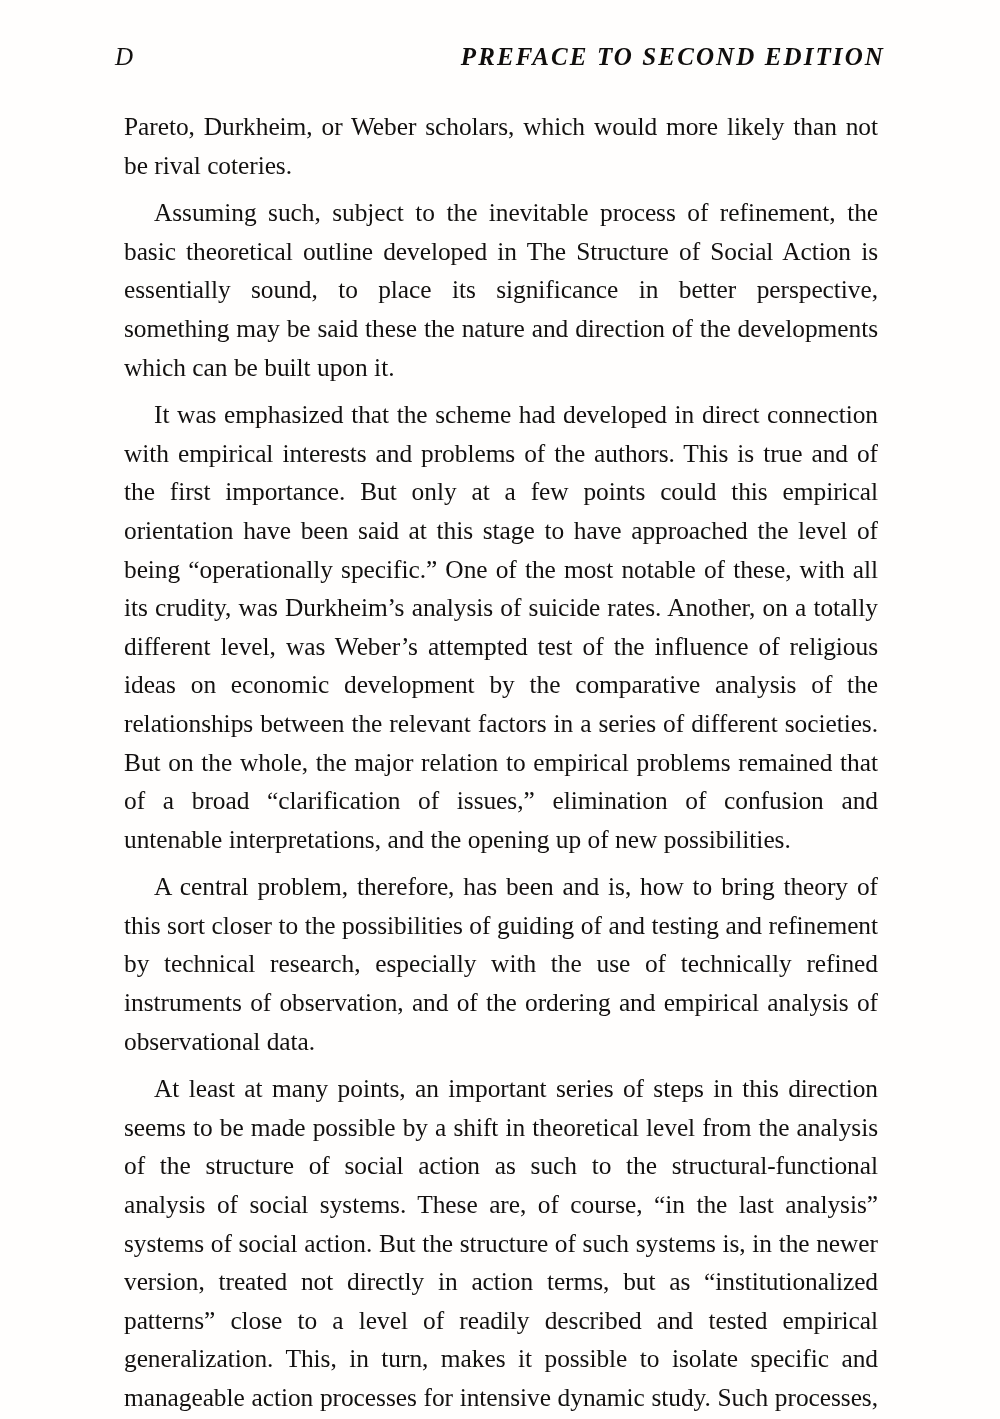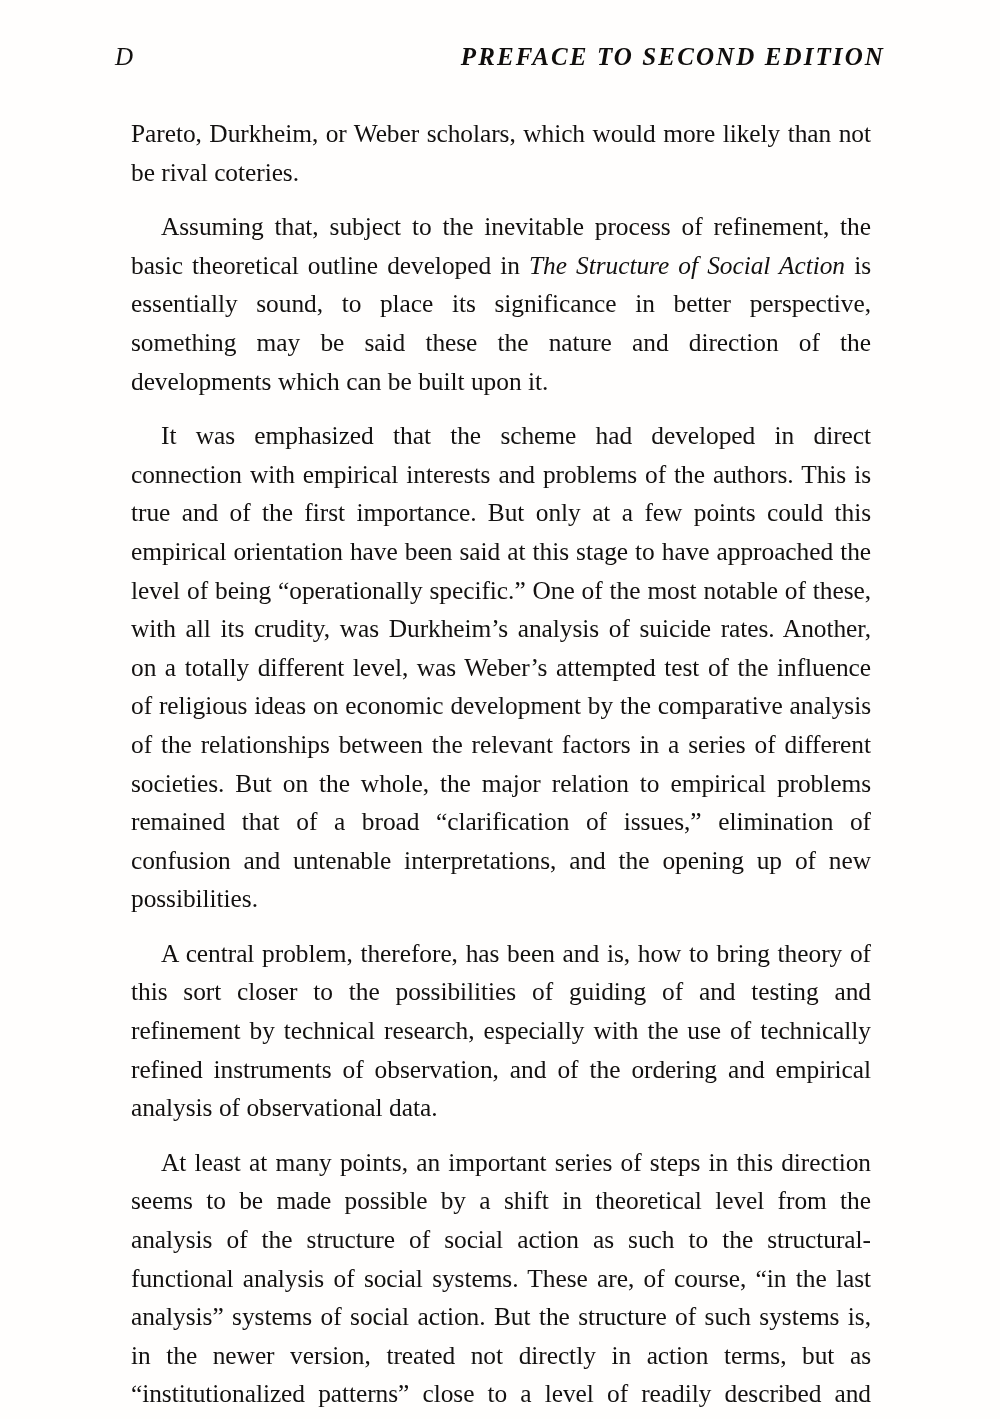--- a/index.html
+++ b/index.html
@@ -63,39 +63,38 @@
 
   
   .text-column {
     position: absolute;
     left: 115px;
     top: 98px;
     width: 772px;
   }
 
   p.para {
-    margin: 16px;
+    margin: 9px;
     padding: 0;
     text-align: justify;
     text-align-last: left;
     text-indent: 30px;
     font-size: 25.4px;
     line-height: 38.6px;
     letter-spacing: -0.05px;
     word-spacing: 0.2px;
     color: #131110;
     hyphens: manual;
   }
 
   p.para.first {
     text-indent: 0;
   }
 
   .bookttl {
-    font-style: italic;
   }
 
   
   .text-column,
   .running-head {
     -webkit-font-smoothing: antialiased;
     text-rendering: optimizeLegibility;
   }
 </style>
 </head>
@@ -105,21 +104,21 @@
 
   <div class="running-head">
     <span class="folio">D</span>
     <div class="head-title">PREFACE TO SECOND EDITION</div>
   </div>
 
   <div class="text-column">
 
     <p class="para first">Pareto, Durkheim, or Weber scholars, which would more likely than not be rival coteries.</p>
 
-    <p class="para"><span>Assuming that, subject to the inevitable process of refinement, the basic theoretical outline developed in </span><span class="bookttl">The Structure of Social Action</span><span> is essentially sound, to place its significance in better perspective, something may be said these the nature and direction of the developments which can be built upon it.</span></p>
+    <p class="para"><span>Assuming such, subject to the inevitable process of refinement, the basic theoretical outline developed in </span><span class="bookttl">The Structure of Social Action</span><span> is essentially sound, to place its significance in better perspective, something may be said these the nature and direction of the developments which can be built upon it.</span></p>
 
     <p class="para">It was emphasized that the scheme had developed in direct connection with empirical interests and problems of the authors. This is true and of the first importance. But only at a few points could this empirical orientation have been said at this stage to have approached the level of being “operationally specific.” One of the most notable of these, with all its crudity, was Durkheim’s analysis of suicide rates. Another, on a totally different level, was Weber’s attempted test of the influence of religious ideas on economic development by the comparative analysis of the relationships between the relevant factors in a series of different societies. But on the whole, the major relation to empirical problems remained that of a broad “clarification of issues,” elimination of confusion and untenable interpretations, and the opening up of new possibilities.</p>
 
     <p class="para">A central problem, therefore, has been and is, how to bring theory of this sort closer to the possibilities of guiding of and testing and refinement by technical research, especially with the use of technically refined instruments of observation, and of the ordering and empirical analysis of observational data.</p>
 
     <p class="para">At least at many points, an important series of steps in this direction seems to be made possible by a shift in theoretical level from the analysis of the structure of social action as such to the structural-functional analysis of social systems. These are, of course, “in the last analysis” systems of social action. But the structure of such systems is, in the newer version, treated not directly in action terms, but as “institutionalized patterns” close to a level of readily described and tested empirical generalization. This, in turn, makes it possible to isolate specific and manageable action processes for intensive dynamic study. Such processes, that is, are treated as action in relation to institutionalized roles, in terms of balances of conformity with and deviation from the expectations of the socially sanctioned role definitions, of conflicting role expectations impinging on the individual, and the constella-</p>
 
   </div>
 </div>
 

